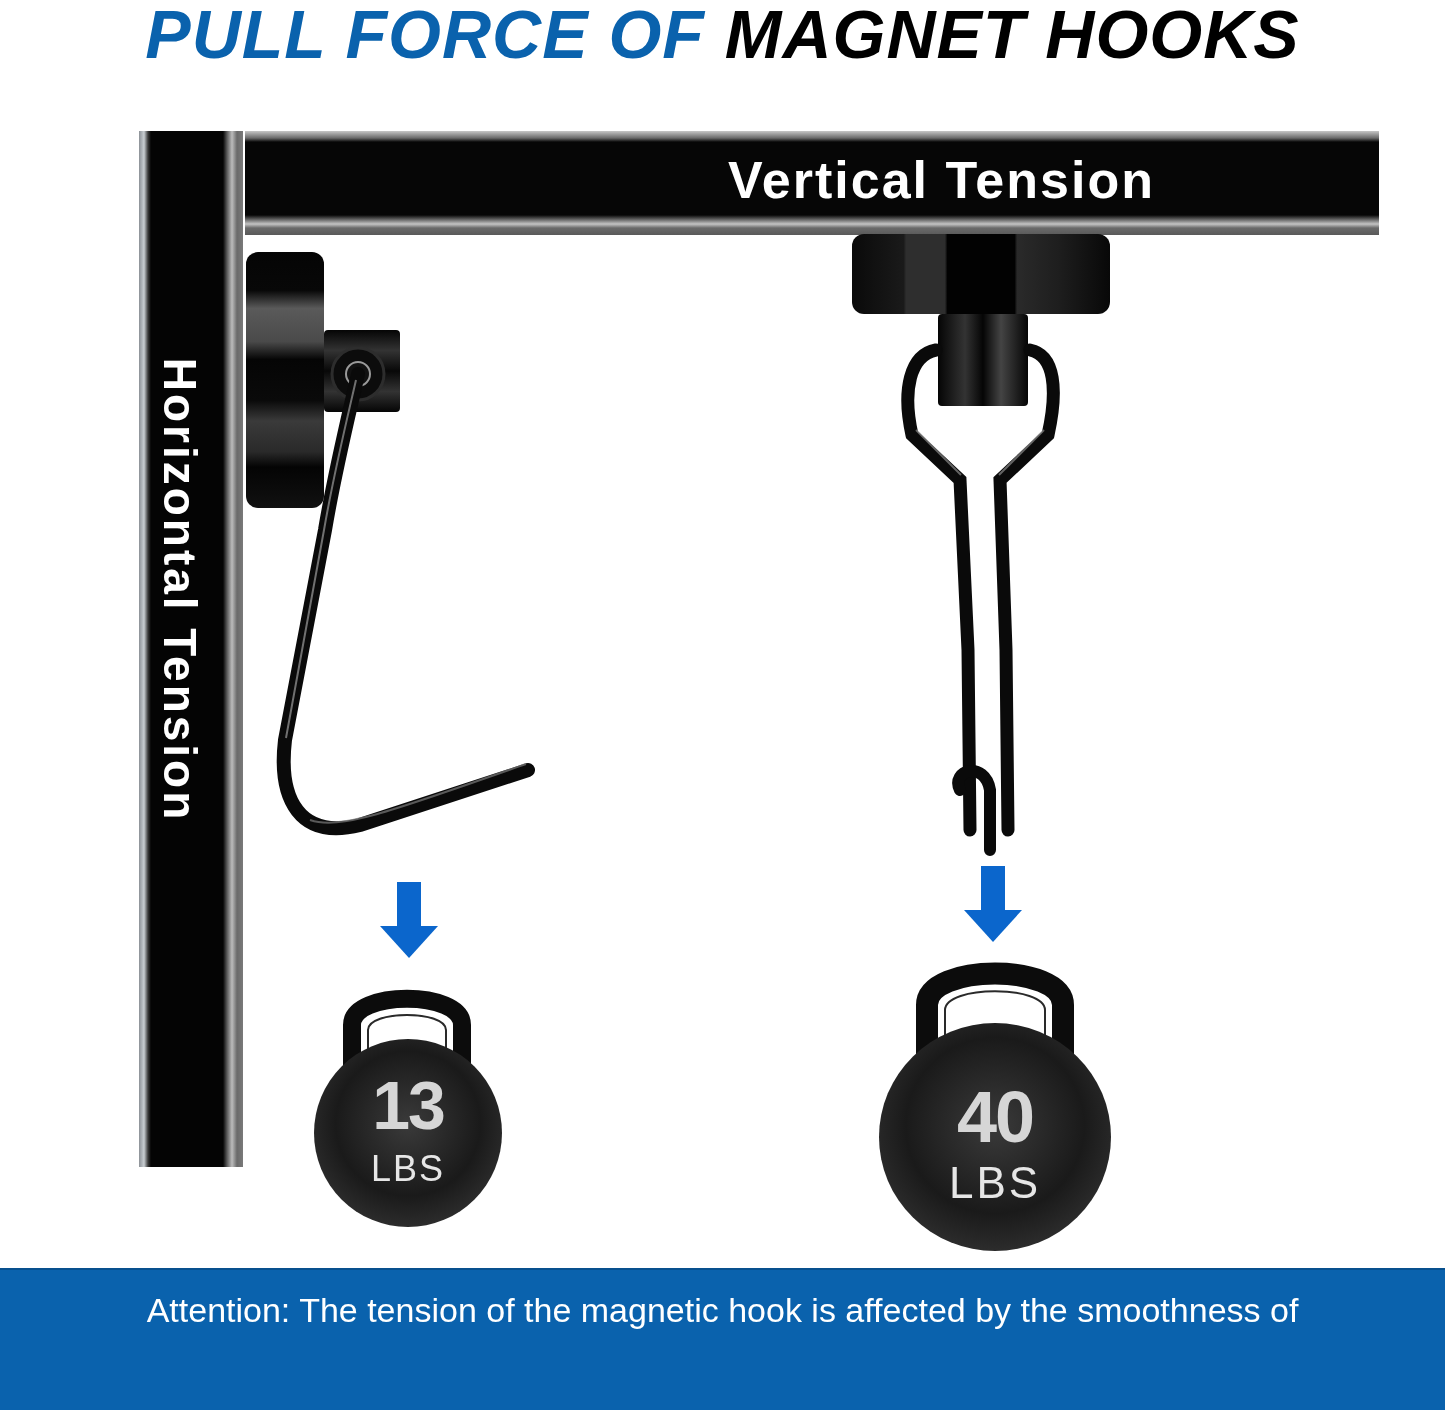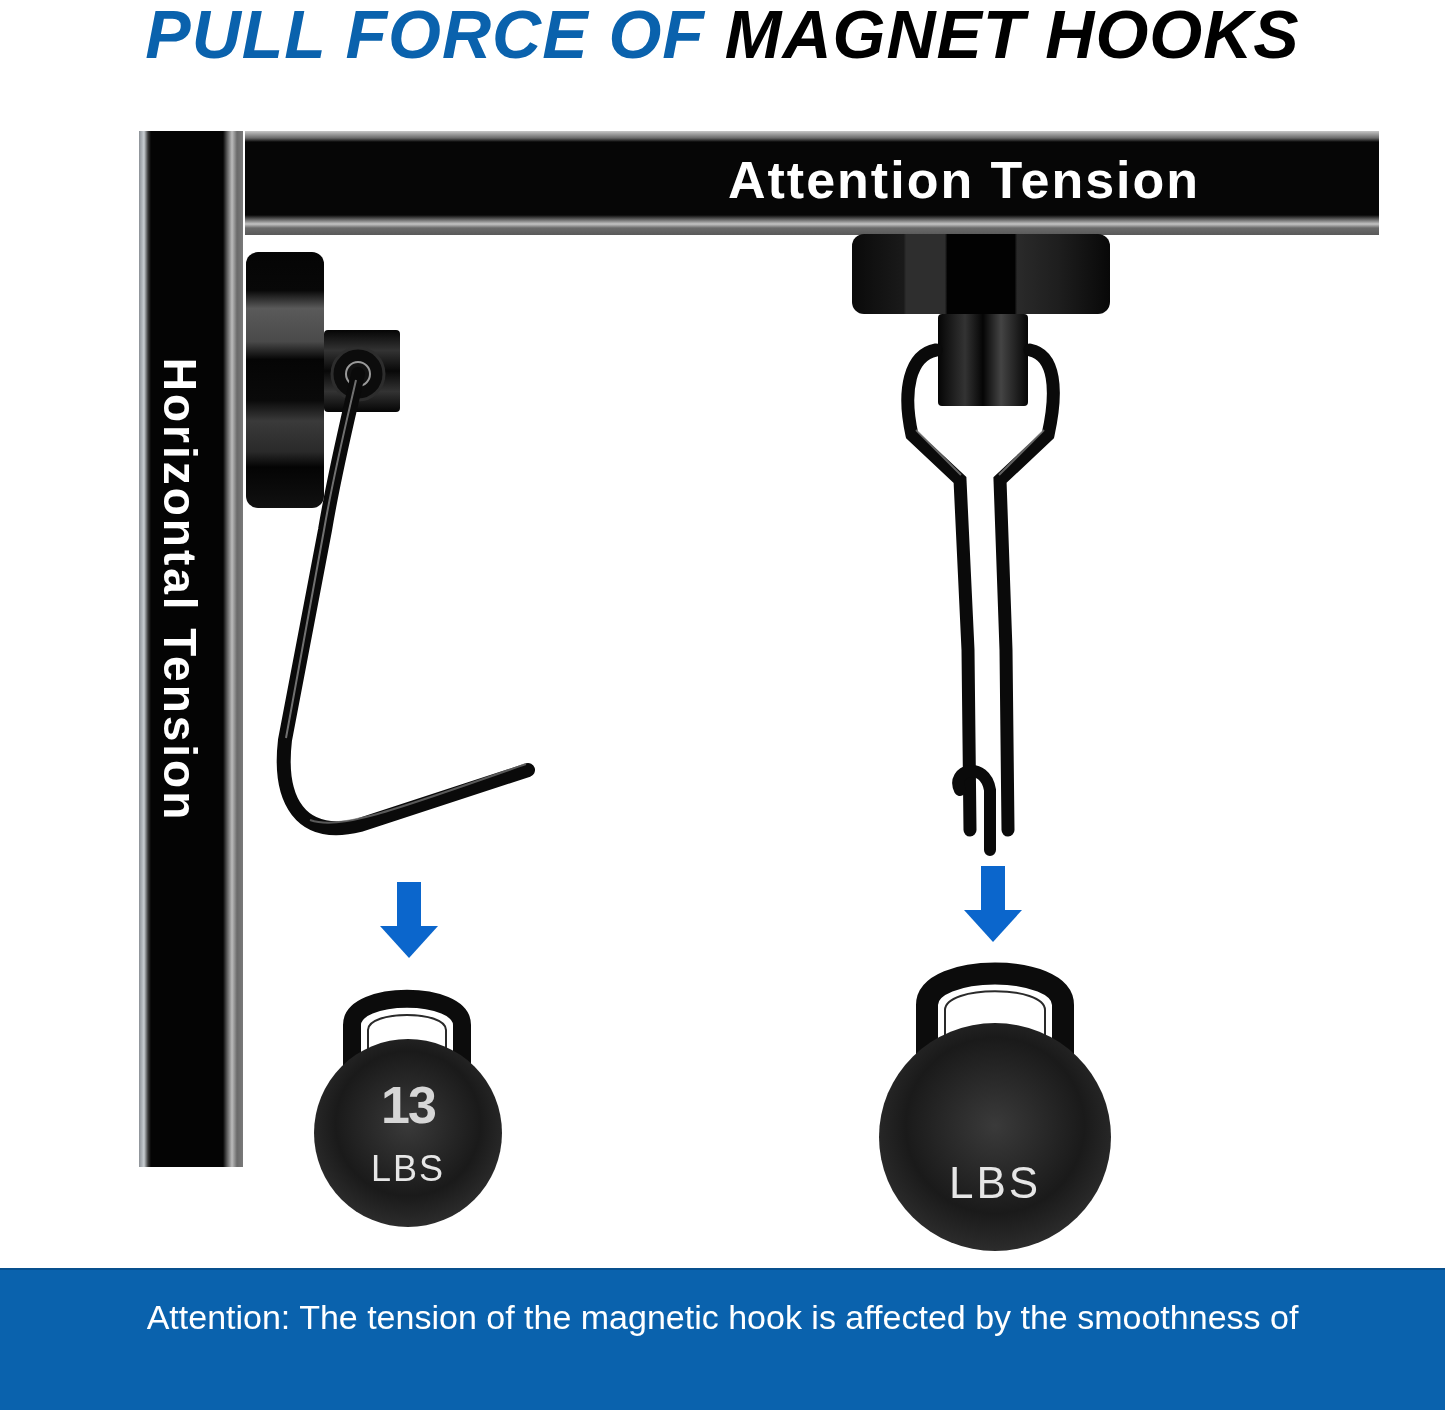--- a/index.html
+++ b/index.html
@@ -7,38 +7,38 @@
   .title { position:absolute; left:0; top:0; width:1445px; height:70px; text-align:center; font-weight:bold; font-size:68px; letter-spacing:1px; line-height:68px; white-space:nowrap;font-style:italic; }
   .title .blue { color:#0a62ad; }
   .title .black { color:#000000; }
   .vbar { position:absolute; left:139px; top:131px; width:104px; height:1036px;
     background:linear-gradient(90deg,#8b9096 0,#c9ced2 5px,#3a3a3a 9px,#040404 12px,#040404 84px,#5a5a5a 88px,#bcbcbc 93px,#6a6a6a 98px,#7a7a7a 104px); }
   .vbar-label { position:absolute; left:150px; top:320px; width:60px; height:540px; }
   .vbar-label span { position:absolute; left:50%; top:50%; transform:translate(-50%,-50%) rotate(90deg); color:#fff; font-weight:bold; font-size:46px; letter-spacing:3px; white-space:nowrap; }
   .hbar { position:absolute; left:245px; top:131px; width:1134px; height:104px;
     background:linear-gradient(180deg,#c6c6c6 0,#6a6a6a 7px,#060606 11px,#060606 84px,#5a5a5a 88px,#c4c4c4 93px,#6a6a6a 97px,#595959 104px); }
   .hbar-label { position:absolute; left:728px; top:150px; color:#fff; font-weight:bold; font-size:52px; letter-spacing:2px; white-space:nowrap; }
-  .attention { position:absolute; left:0; top:1268px; width:1445px; height:142px; background:#0a62ad; border-top:2px solid #08508e; box-sizing:border-box; color:#fff; text-align:center; font-size:34px; line-height:46px; padding-top:24px; }
+  .attention { position:absolute; left:0; top:1268px; width:1445px; height:142px; background:#0a62ad; border-top:2px solid #08508e; box-sizing:border-box; color:#fff; text-align:center; font-size:34px; line-height:46px; padding-top:17px; }
   .abs { position:absolute; }
 </style>
 </head>
 <body>
 
 <div class="title">
   <span class="blue">PULL FORCE OF</span>
   <span class="black">MAGNET HOOKS</span>
 </div>
 
 <div class="vbar"></div>
 <div class="vbar-label">
   <span>Horizontal Tension</span>
 </div>
 
 <div class="hbar"></div>
-<div class="hbar-label">Attention Tension</div>
+<div class="hbar-label">Vertical Tension</div>
 
 <svg class="abs" style="left:240px;top:240px" width="320" height="640" viewBox="0 0 320 640">
   <defs>
     <linearGradient id="mg1" x1="0" y1="0" x2="0" y2="1">
       <stop offset="0" stop-color="#050505"></stop>
       <stop offset="0.15" stop-color="#080808"></stop>
       <stop offset="0.22" stop-color="#5a5a5a"></stop>
       <stop offset="0.35" stop-color="#4a4a4a"></stop>
       <stop offset="0.42" stop-color="#050505"></stop>
       <stop offset="0.58" stop-color="#0a0a0a"></stop>
@@ -109,35 +109,36 @@
       <radialGradient id="kb1" cx="0.5" cy="0.45" r="0.55">
         <stop offset="0" stop-color="#3a3a3a"></stop>
         <stop offset="0.7" stop-color="#1a1a1a"></stop>
         <stop offset="1" stop-color="#2c2c2c"></stop>
       </radialGradient>
     </defs>
     <path d="M40 90 L40 40 C40 5, 150 5, 150 40 L150 90" fill="none" stroke="#0c0c0c" stroke-width="18"></path>
     <path d="M56 90 L56 45 C56 25, 134 25, 134 45 L134 90" fill="none" stroke="#2a2a2a" stroke-width="2"></path>
     <ellipse cx="96" cy="148" rx="94" ry="94" fill="url(#kb1)"></ellipse>
   </svg>
-  <div style="position:absolute;left:0;top:88px;width:192px;text-align:center;color:#d6d6d6;font-weight:bold;font-size:52px;line-height:64px;letter-spacing:-2px">13</div>
+  <div style="position:absolute;left:0;top:88px;width:192px;text-align:center;color:#d6d6d6;font-weight:bold;font-size:68px;line-height:64px;letter-spacing:-2px">13</div>
   <div style="position:absolute;left:0;top:166px;width:192px;text-align:center;color:#e6e6e6;font-size:36px;line-height:36px;letter-spacing:2px">LBS</div>
 </div>
 
 <div class="abs" style="left:877px;top:955px;width:236px;height:300px">
   <svg width="236" height="300" viewBox="0 0 236 300" style="position:absolute;left:0;top:0">
     <defs>
       <radialGradient id="kb2" cx="0.5" cy="0.45" r="0.55">
         <stop offset="0" stop-color="#3a3a3a"></stop>
         <stop offset="0.7" stop-color="#1a1a1a"></stop>
         <stop offset="1" stop-color="#2c2c2c"></stop>
       </radialGradient>
     </defs>
     <path d="M50 110 L50 50 C50 8, 186 8, 186 50 L186 110" fill="none" stroke="#0c0c0c" stroke-width="22"></path>
     <path d="M68 110 L68 55 C68 30, 168 30, 168 55 L168 110" fill="none" stroke="#2a2a2a" stroke-width="2"></path>
     <ellipse cx="118" cy="182" rx="116" ry="114" fill="url(#kb2)"></ellipse>
   </svg>
+  <div style="position:absolute;left:0;top:126px;width:236px;text-align:center;color:#d6d6d6;font-weight:bold;font-size:72px;line-height:72px;letter-spacing:-2px">40</div>
   <div style="position:absolute;left:0;top:206px;width:236px;text-align:center;color:#e6e6e6;font-size:44px;line-height:44px;letter-spacing:3px">LBS</div>
 </div>
 
 <div class="attention">
   <div>Attention: The tension of the magnetic hook is affected by the smoothness of</div>
 </div>
 
 </body></html>

